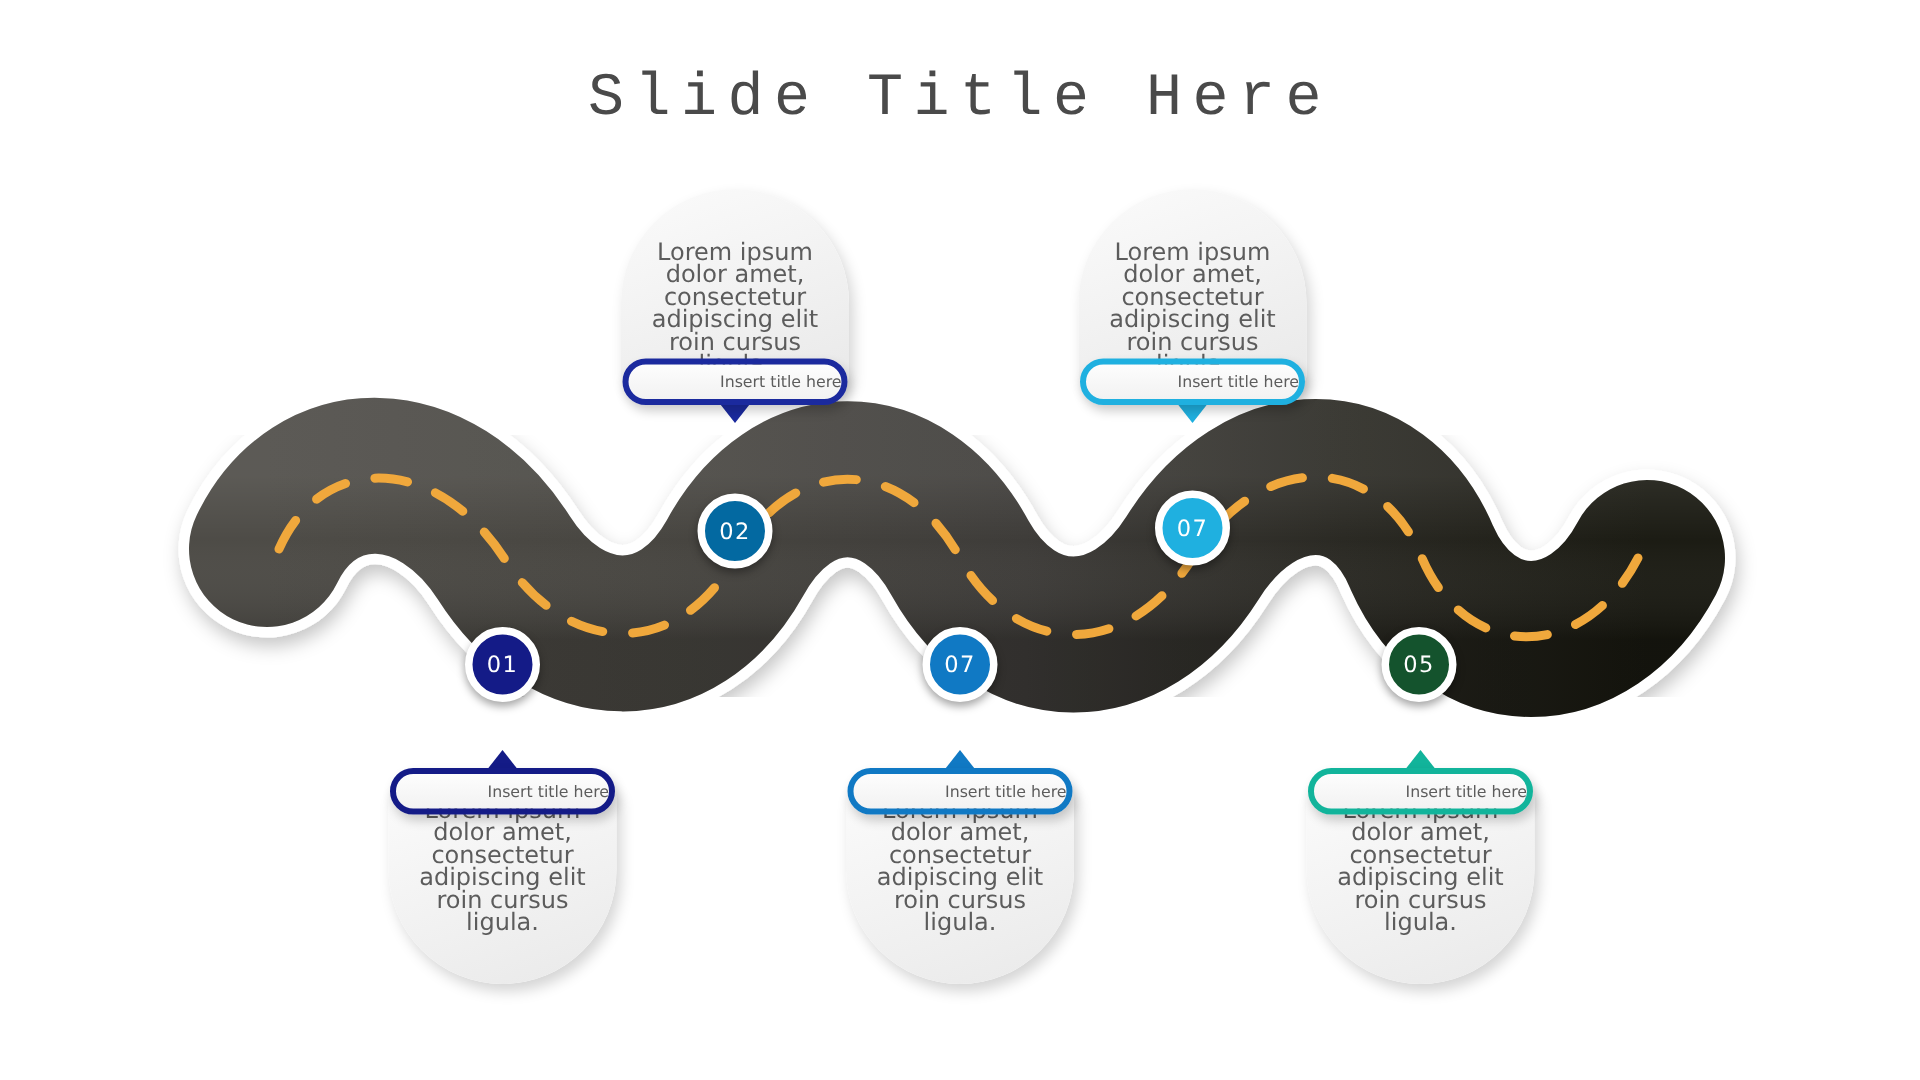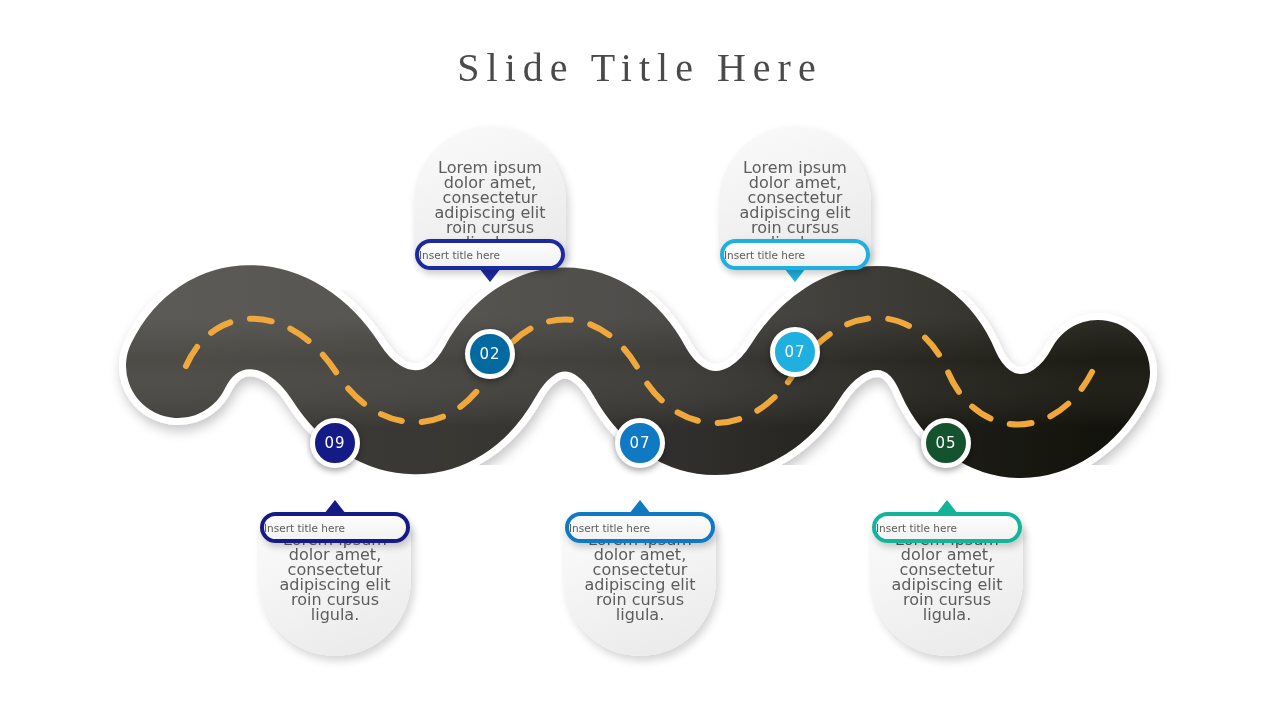--- a/index.html
+++ b/index.html
@@ -22,21 +22,21 @@
     height: 720px;
   }
 
   
   #slide-title {
     position: absolute;
     left: 0;
     top: 44px;
     width: 1280px;
     text-align: center;
-    font-family: Liberation Serif, serif;
+    font-family: Liberation Mono, monospace;
     font-size: 40px;
     font-weight: 400;
     color: #4a4a4a;
     letter-spacing: 7px;
     white-space: nowrap;
   }
 
   
   #road-layer {
     position: absolute;
@@ -87,21 +87,21 @@
   .pill {
     position: relative;
     width: 150px;
     height: 31px;
     box-sizing: border-box;
     border: 4px solid #1b2a8c;
     border-radius: 17px;
     background: linear-gradient(180deg, #fdfdfd 0%, #f2f2f2 100%);
     display: flex;
     align-items: center;
-    justify-content: flex-start;
+    justify-content: flex-end;
     box-shadow: 2px 4px 7px rgba(0,0,0,0.20);
     z-index: 4;
   }
   .pill span {
     font-family: "DejaVu Sans", "Liberation Sans", sans-serif;
     font-size: 10.5px;
     color: #5c5c5c;
     white-space: nowrap;
   }
 
@@ -271,21 +271,21 @@
       <div class="pill" style="border-color:#12b49b;">
         <span>Insert title here</span>
       </div>
       <div class="card-body">
         <div class="card-text">Lorem ipsum dolor amet, consectetur adipiscing elit roin cursus ligula.</div>
       </div>
     </div>
   </div>
 
   <div class="node" style="left:310px; top:418px; background:#141b87;">
-    <span>09</span>
+    <span>01</span>
   </div>
   <div class="node" style="left:465px; top:329px; background:#0369a1;">
     <span>02</span>
   </div>
   <div class="node" style="left:615px; top:418px; background:#1079c4;">
     <span>07</span>
   </div>
   <div class="node" style="left:770px; top:327px; background:#1fb0e0;">
     <span>07</span>
   </div>

